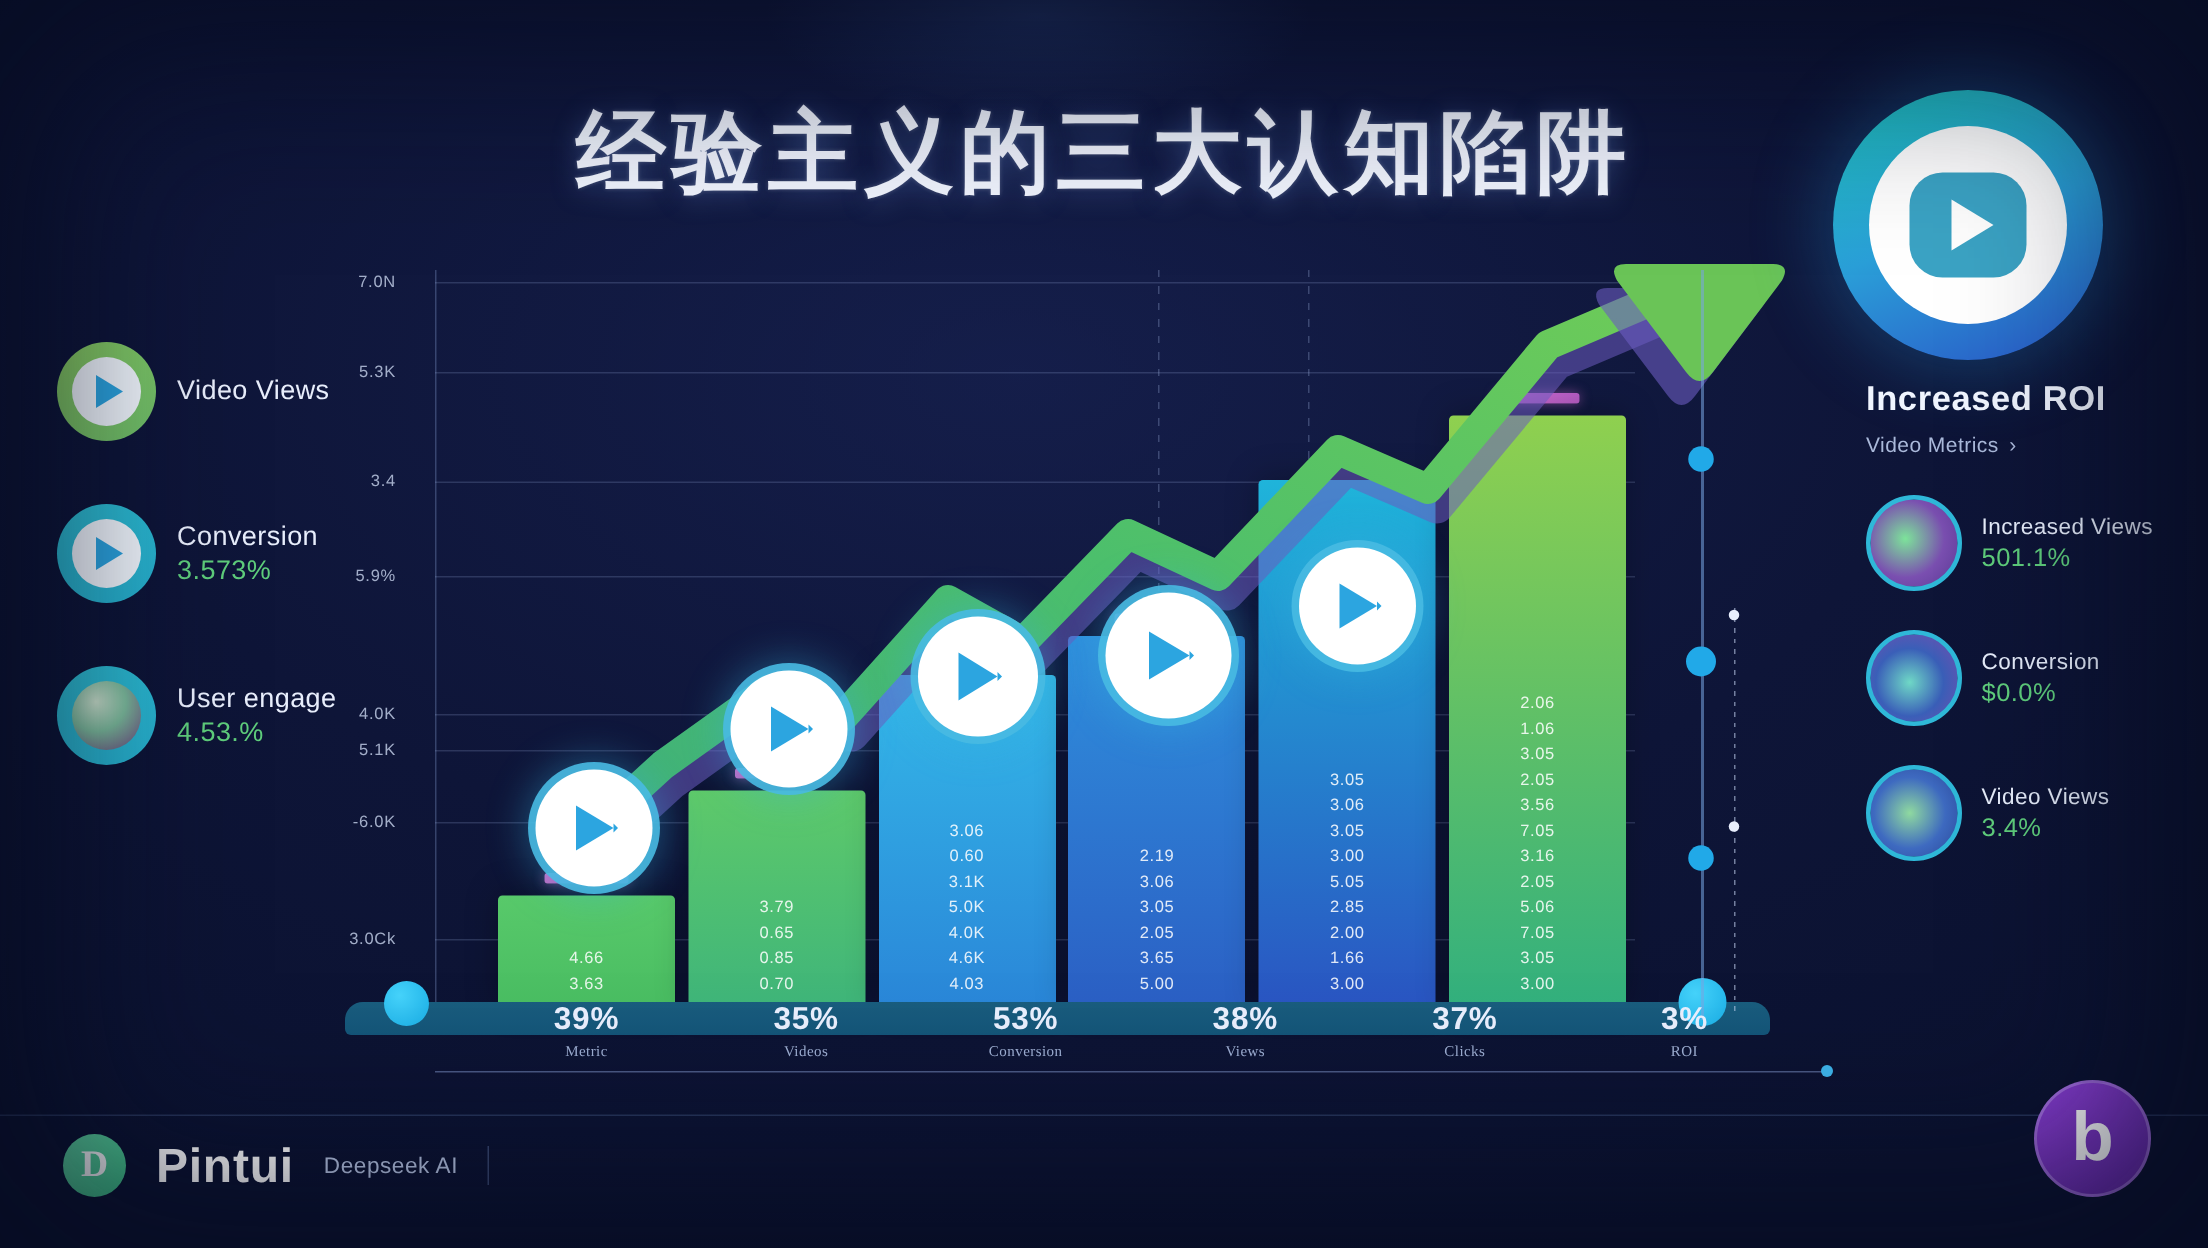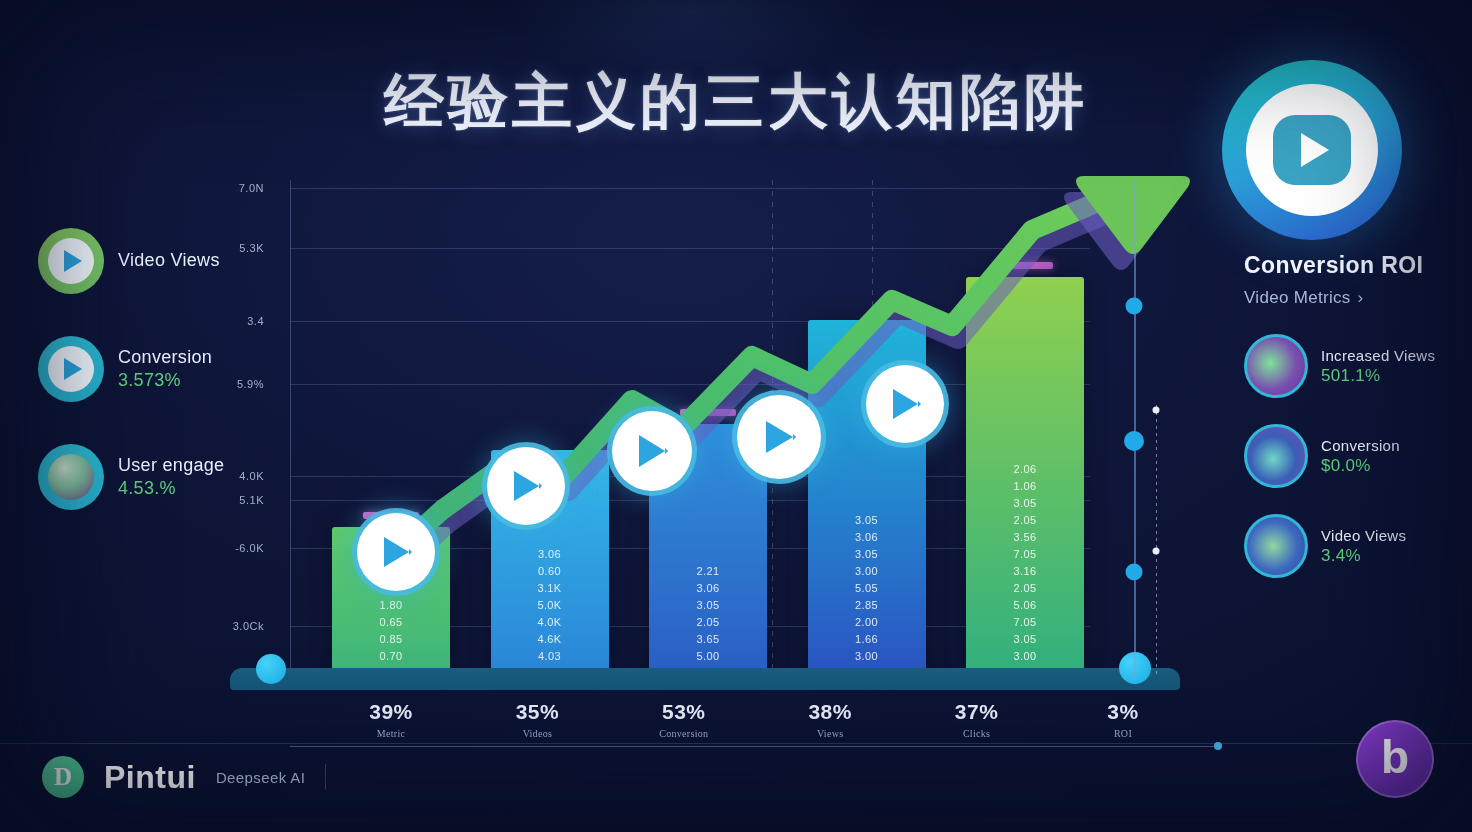--- a/index.html
+++ b/index.html
@@ -114,21 +114,21 @@
   
   .tl-line { position:absolute; width:2px; background:rgba(120,165,225,.55); }
   .tl-dot  { position:absolute; border-radius:50%; background:#21a9e8; transform:translate(-50%,-50%); }
   .dash-line {
     position:absolute; width:1px;
     background:repeating-linear-gradient(180deg, rgba(200,215,245,.55) 0 3px, transparent 3px 7px);
   }
   .dash-dot { position:absolute; width:7px; height:7px; border-radius:50%; background:#e8eefc; transform:translate(-50%,-50%); }
 
   
-  .xaxis { position:absolute; left:332px; top:700px; width:850px; }
+  .xaxis { position:absolute; left:332px; top:668px; width:850px; }
   .xrow { display:flex; justify-content:space-between; }
   .xcell { width:118px; text-align:center; }
   .xpct { font-size:21px; font-weight:700; color:#eaf0ff; letter-spacing:.5px; filter:blur(.4px); }
   .xsub { font-size:10px; color:#9fb0d4; margin-top:4px; filter:blur(.5px); letter-spacing:.3px;font-family:Liberation Serif, serif; }
   .xline { position:absolute; left:-42px; right:-36px; top:46px; height:1px; background:rgba(150,175,230,.45); }
   .xline-dot { position:absolute; right:-40px; top:42px; width:8px; height:8px; border-radius:50%; background:#3fb8ef; }
   .xcaption {
     position:absolute; left:0; right:0; top:40px; text-align:center;
     font-size:12px; color:#b9c7e6; filter:blur(.5px); letter-spacing:.4px;
   }
@@ -172,21 +172,21 @@
   }
   .big-play .sq::after{
     content:""; border-style:solid; border-width:17px 0 17px 28px;
     border-color:transparent transparent transparent #fff; margin-left:6px;
   }
 
   
   .panel { position:absolute; left:1244px; top:252px; width:212px; }
   .panel h2 { font-size:23px; font-weight:700; color:#f0f5ff; letter-spacing:.4px; }
   .panel .sub {
-    font-size:17px; color:#aab9da; margin-top:9px; filter:blur(.5px);
+    font-size:14px; color:#aab9da; margin-top:9px; filter:blur(.5px);
     display:flex; align-items:center; gap:7px; letter-spacing:.3px;
   }
   .pitem { display:flex; align-items:center; gap:13px; margin-top:26px; }
   .pavatar {
     width:64px; height:64px; border-radius:50%; flex:none;
     border:3px solid #2fb8d8; position:relative; overflow:hidden;
   }
   .pa1{ background:radial-gradient(circle at 40% 45%, #7de39a 0%, #7a4fb0 55%, #5c3a96 100%); }
   .pa2{ background:radial-gradient(circle at 45% 55%, #6fd8c6 0%, #3a5fb8 50%, #7a4fb0 100%); }
   .pa3{ background:radial-gradient(circle at 45% 50%, #8fd9a0 0%, #3e6ac0 55%, #2c4a9c 100%); }
@@ -255,25 +255,32 @@
     </div>
     <div class="grid-h" style="top:446px;">
       <span class="ylab">3.0Ck</span>
     </div>
 
     <div class="grid-v-dash" style="left:540px;"></div>
     <div class="grid-v-dash" style="left:640px;"></div>
 
     <div class="bars">
 
+      <div class="bar-wrap">
+        <div class="dash-marker"></div>
+        <div class="bar b-green" style="height:75px;">
+          <div class="val">4.66</div>
+          <div class="val">3.63</div>
+        </div>
+      </div>
 
       <div class="bar-wrap">
         <div class="dash-marker"></div>
         <div class="bar b-green2" style="height:145px;">
-          <div class="val">1.80</div>
+          <div class="val">3.79</div>
           <div class="val">0.65</div>
           <div class="val">0.85</div>
           <div class="val">0.70</div>
         </div>
       </div>
 
       <div class="bar-wrap">
         <div class="dash-marker" style="visibility:hidden;"></div>
         <div class="bar b-cyan" style="height:222px;">
           <div class="val">3.06</div>
@@ -282,21 +289,21 @@
           <div class="val">5.0K</div>
           <div class="val">4.0K</div>
           <div class="val">4.6K</div>
           <div class="val">4.03</div>
         </div>
       </div>
 
       <div class="bar-wrap">
         <div class="dash-marker"></div>
         <div class="bar b-blue" style="height:248px;">
-          <div class="val">2.21</div>
+          <div class="val">2.19</div>
           <div class="val">3.06</div>
           <div class="val">3.05</div>
           <div class="val">2.05</div>
           <div class="val">3.65</div>
           <div class="val">5.00</div>
         </div>
       </div>
 
       <div class="bar-wrap">
         <div class="dash-marker" style="visibility:hidden;"></div>
@@ -437,21 +444,21 @@
     </div>
   </div>
 
   <div class="big-play">
     <div class="w">
       <div class="sq"></div>
     </div>
   </div>
 
   <div class="panel">
-    <h2>Conversion ROI</h2>
+    <h2>Increased ROI</h2>
     <div class="sub">
       <span>Video Metrics</span>
       <span>›</span>
     </div>
 
     <div class="pitem">
       <div class="pavatar pa1"></div>
       <div class="p-txt">
         <div class="pn">Increased Views</div>
         <div class="pv">501.1%</div>

